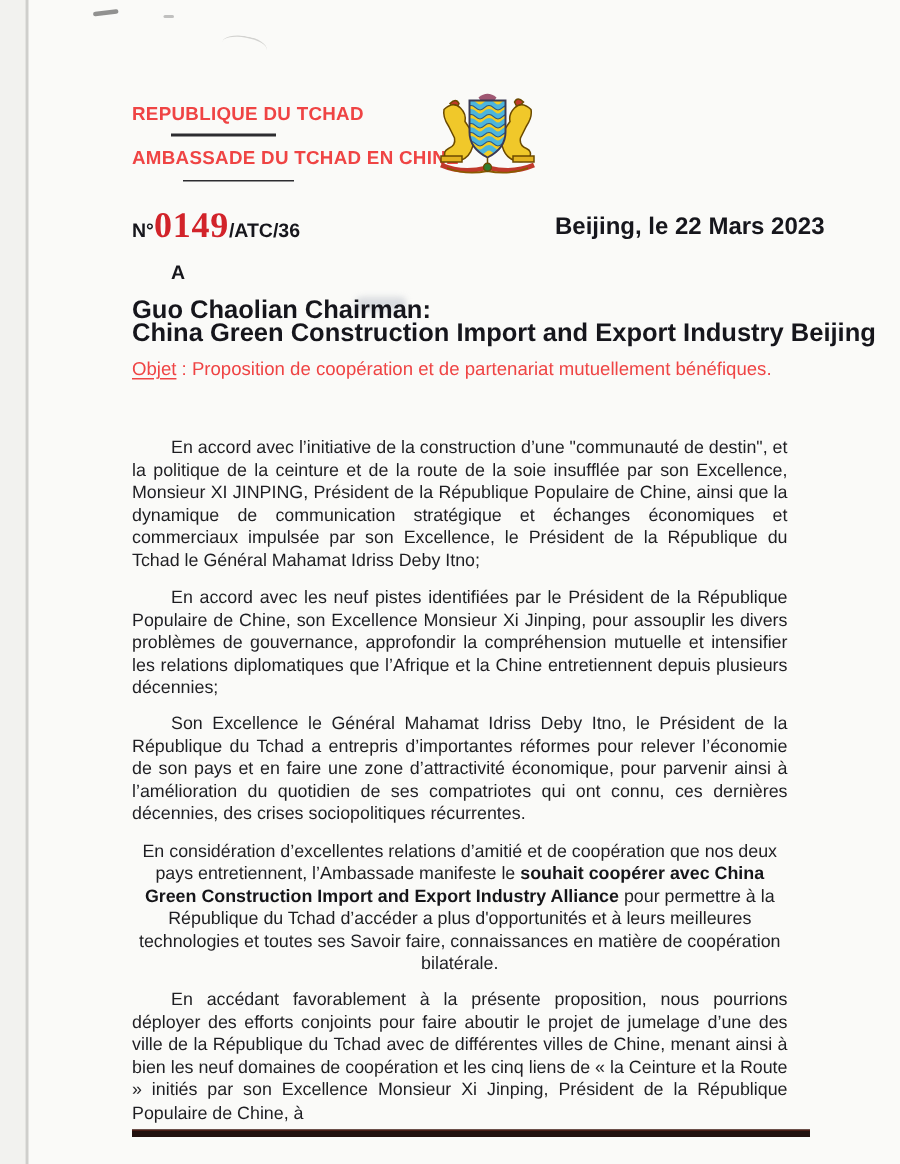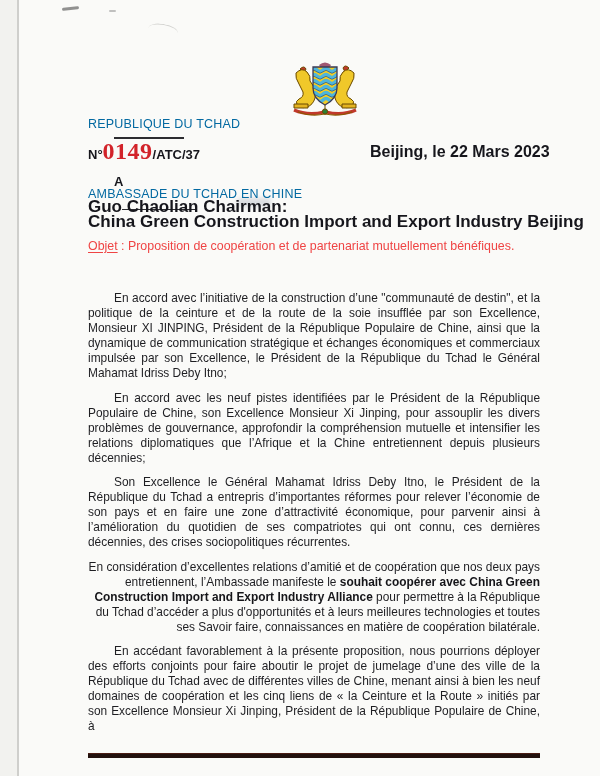--- a/index.html
+++ b/index.html
@@ -12,21 +12,21 @@
   
   .scan-strip{position:absolute;left:0;top:0;width:17px;height:776px;background:#f2f2ef;}
   .scan-edge{position:absolute;left:17px;top:0;width:2px;height:776px;background:#cfcfcc;}
   .artifact-dash{position:absolute;left:62px;top:7px;width:17px;height:3px;background:#6d6d6d;border-radius:2px;transform:rotate(-7deg);opacity:.75;}
   .artifact-speck{position:absolute;left:109px;top:10px;width:7px;height:2px;background:#9a9a9a;opacity:.6;border-radius:1px;}
   .artifact-curve{position:absolute;left:148px;top:24px;width:30px;height:12px;border-top:1.5px solid #b3b3b0;border-radius:50%;transform:rotate(10deg);opacity:.55;}
   .smudge{position:absolute;left:237px;top:198px;width:34px;height:9px;background:#c3c7cf;filter:blur(2px);opacity:.6;border-radius:4px;}
 
   
   .hdr-left{position:absolute;left:88px;top:69px;}
-  .org-line{font-weight:400;font-size:12.5px;letter-spacing:.2px;color:#0369a1;white-space:nowrap;margin-top:48px;}
+  .org-line{font-weight:700;font-size:12.5px;letter-spacing:.2px;color:#ef4444;white-space:nowrap;}
   .rule-sm{height:1.6px;background:#2c2c30;}
   .rule-1{width:70px;margin:6px 0 7px 26px;}
   .rule-2{width:74px;margin:8px 0 0 34px;}
   .emblem{position:absolute;left:286px;top:60px;width:78px;height:57px;}
   .hdr-right{position:absolute;left:369px;top:71px;}
   .rule-3{width:44px;margin:7px 0 0 46px;}
 
   
   .ref{position:absolute;left:88px;top:138px;display:flex;align-items:baseline;}
   .ref-prefix,.ref-suffix{font-weight:700;font-size:13px;color:#16161c;}
@@ -34,23 +34,23 @@
   .dateline{position:absolute;left:370px;top:143px;font-weight:700;font-size:16px;color:#16161c;}
 
   
   .salutation{position:absolute;left:114px;top:174px;font-weight:700;font-size:13px;color:#16161c;}
   .addressee{position:absolute;left:88px;top:200px;font-weight:700;font-size:17px;line-height:14.6px;color:#16161c;}
   .subject{position:absolute;left:88px;top:239px;width:448px;font-weight:400;font-size:12.4px;line-height:14.8px;color:#ef4444;}
   .subject .u{text-decoration:underline;text-underline-offset:2px;}
 
   
   .letter-body{position:absolute;left:88px;top:291px;width:452px;}
-  .para{margin:0 0 9px 0;font-size:11.9px;line-height:15.1px;text-align:justify;color:#1e1e22;}
+  .para{margin:0 15px 9px 0;font-size:11.9px;line-height:15.1px;text-align:justify;color:#1e1e22;}
   .para.indent{text-indent:26px;}
-  .para.ragged{text-align:right;}
+  .para.ragged{text-align:center;}
   .para b{color:#151519;}
 
   
   .footer-bar{position:absolute;left:88px;top:753px;width:452px;height:4px;background:#22110e;border-top:1px solid #4a1d15;}
   .footer-address{position:absolute;left:88px;top:761px;width:452px;text-align:center;font-weight:700;font-size:8.8px;letter-spacing:.05px;color:#15151a;white-space:nowrap;}
 </style>
 </head>
 <body>
 
 <div class="sheet">
@@ -115,21 +115,21 @@
 
       <line x1="39" y1="45" x2="39" y2="50" stroke="#6b4a00" stroke-width="1"></line>
       <circle cx="39" cy="51.5" r="2.6" fill="#2e7d32" stroke="#6b4a00" stroke-width="1"></circle>
     </svg>
   </div>
 
 
   <div class="ref">
     <span class="ref-prefix">N°</span>
     <span class="ref-number" style="color: rgb(210, 35, 42);">0149</span>
-    <span class="ref-suffix">/ATC/37</span>
+    <span class="ref-suffix">/ATC/36</span>
   </div>
 
   <div class="dateline">Beijing, le 22 Mars 2023</div>
 
   <div class="salutation">A</div>
   <div class="addressee">
     <div>Guo Chaolian Chairman:</div>
     <div>China Green Construction Import and Export Industry Beijing</div>
   </div>
 

